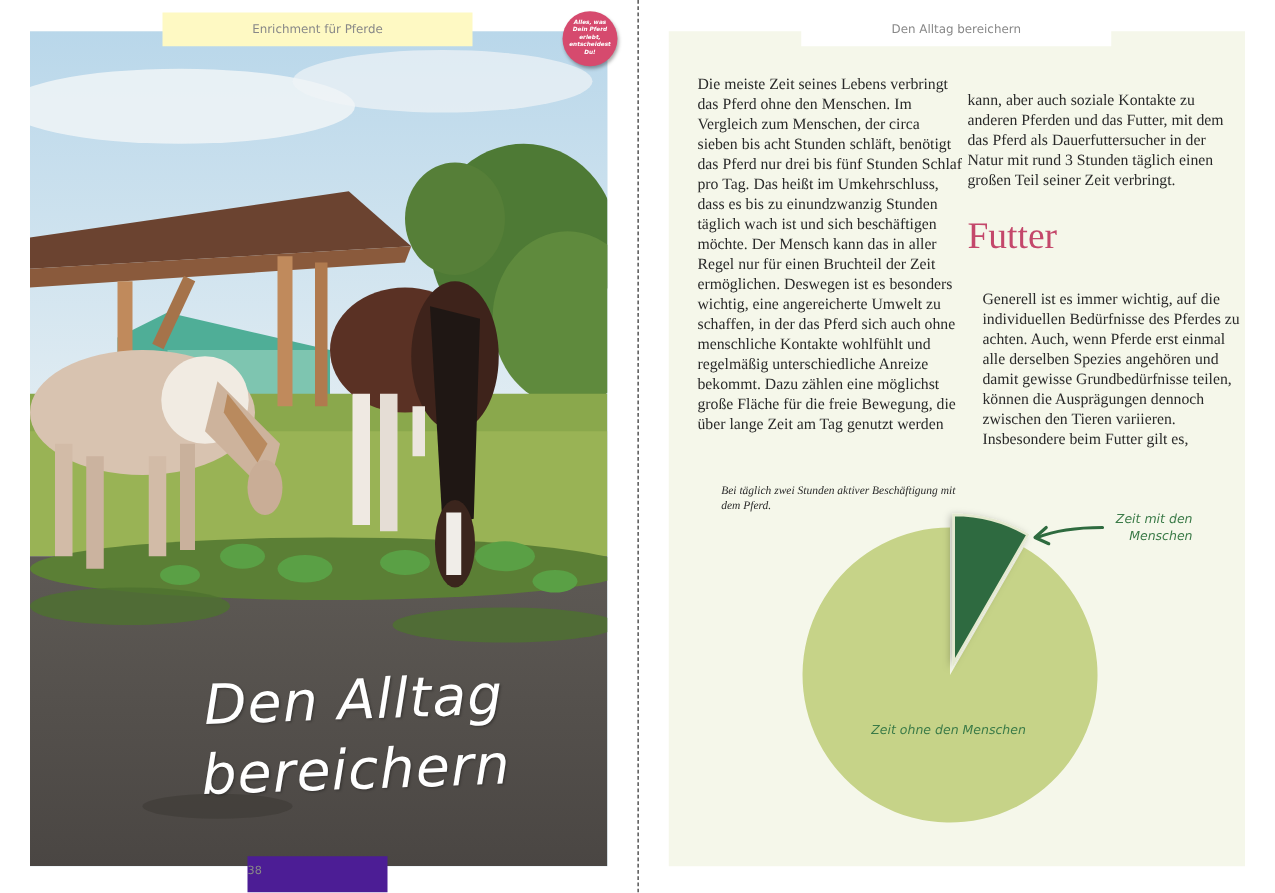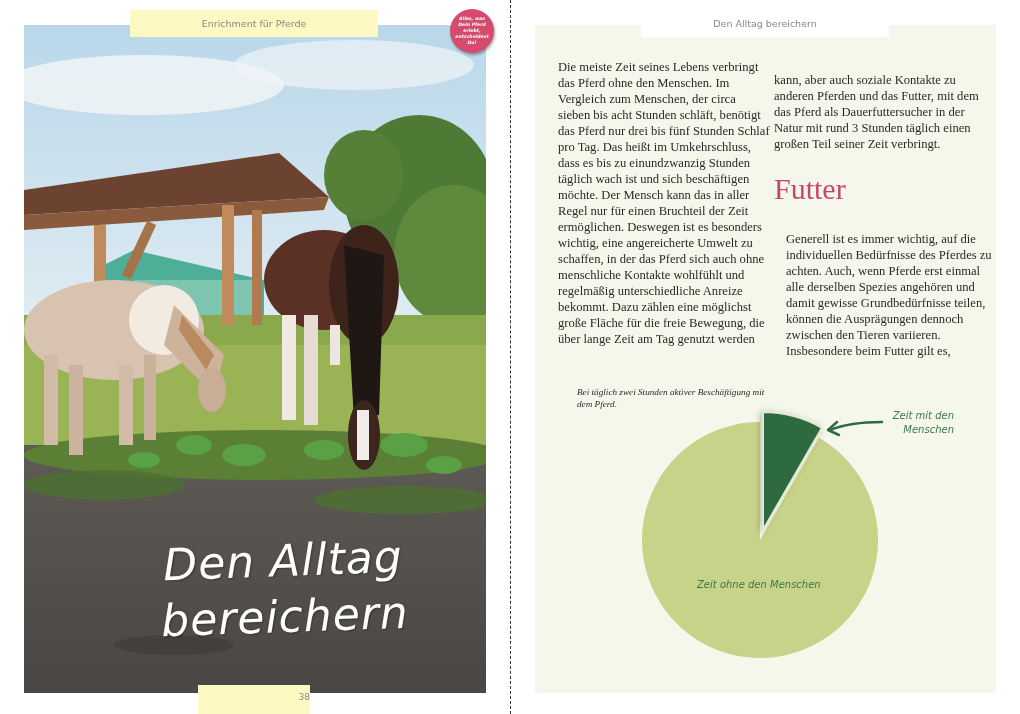--- a/index.html
+++ b/index.html
@@ -8,21 +8,21 @@
   .page-left { left:0; width:511px; }
   .page-right { left:512px; width:508px; }
   .divider { position:absolute; left:510px; top:0; width:0; height:714px; border-left:1.5px dashed #333; }
 
   
   .photo { position:absolute; left:24px; top:25px; width:462px; height:668px; overflow:hidden; background:#cfe3ef; }
   .photo svg { position:absolute; left:0; top:0; }
   .running-head-left { position:absolute; left:130px; top:10px; width:248px; height:27px; background:#fef9c3; text-align:center; font-family:"DejaVu Sans", sans-serif; font-size:9.5px; color:#888; line-height:27px; }
   .badge { position:absolute; left:450px; top:9px; width:44px; height:44px; border-radius:50%; background:#d64a6e; box-shadow:1px 2px 3px rgba(0,0,0,0.35); color:#fff; font-family:"DejaVu Sans", sans-serif; font-size:4.6px; line-height:6px; text-align:center; display:flex; align-items:center; justify-content:center; padding:4px; box-sizing:border-box; font-style:italic; font-weight:bold; }
   .photo-title { position:absolute; left:130px; top:508px; width:260px; color:#fff; font-family:"DejaVu Sans", sans-serif; font-size:44px; line-height:56px; text-align:center; text-shadow:1px 1px 2px rgba(0,0,0,0.3); letter-spacing:1px; font-weight:normal; font-style:italic; transform:rotate(-2deg); }
-  .folio-left { position:absolute; left:198px; top:685px; width:112px; height:29px; background:#fef9c3; text-align:right; font-family:"DejaVu Sans", sans-serif; font-size:9px; color:#888; line-height:24px; }
+  .folio-left { position:absolute; left:198px; top:685px; width:112px; height:29px; background:#4c1d95; text-align:left; font-family:"DejaVu Sans", sans-serif; font-size:9px; color:#888; line-height:24px; }
 
   
   .panel { position:absolute; left:23px; top:25px; width:461px; height:668px; background:#f5f7ea; }
   .running-head-right { position:absolute; left:129px; top:10px; width:248px; height:27px; background:#fff; text-align:center; font-family:"DejaVu Sans", sans-serif; font-size:9.5px; color:#888; line-height:27px; }
   .col { position:absolute; font-size:12.6px; line-height:16px; color:#2a2a2a; }
   .col-1 { left:46px; top:59px; width:212px; }
   .col-2 { left:262px; top:72px; width:214px; }
   .col-2b { left:274px; top:231px; width:214px; }
   .heading { position:absolute; left:262px; top:172px; font-size:30px; color:#c4486b; font-family:"Liberation Serif", serif; }
   .caption { position:absolute; left:46px; top:386px; width:200px; font-size:9.2px; line-height:12px; font-style:italic; color:#2a2a2a;margin-left:19px; }

